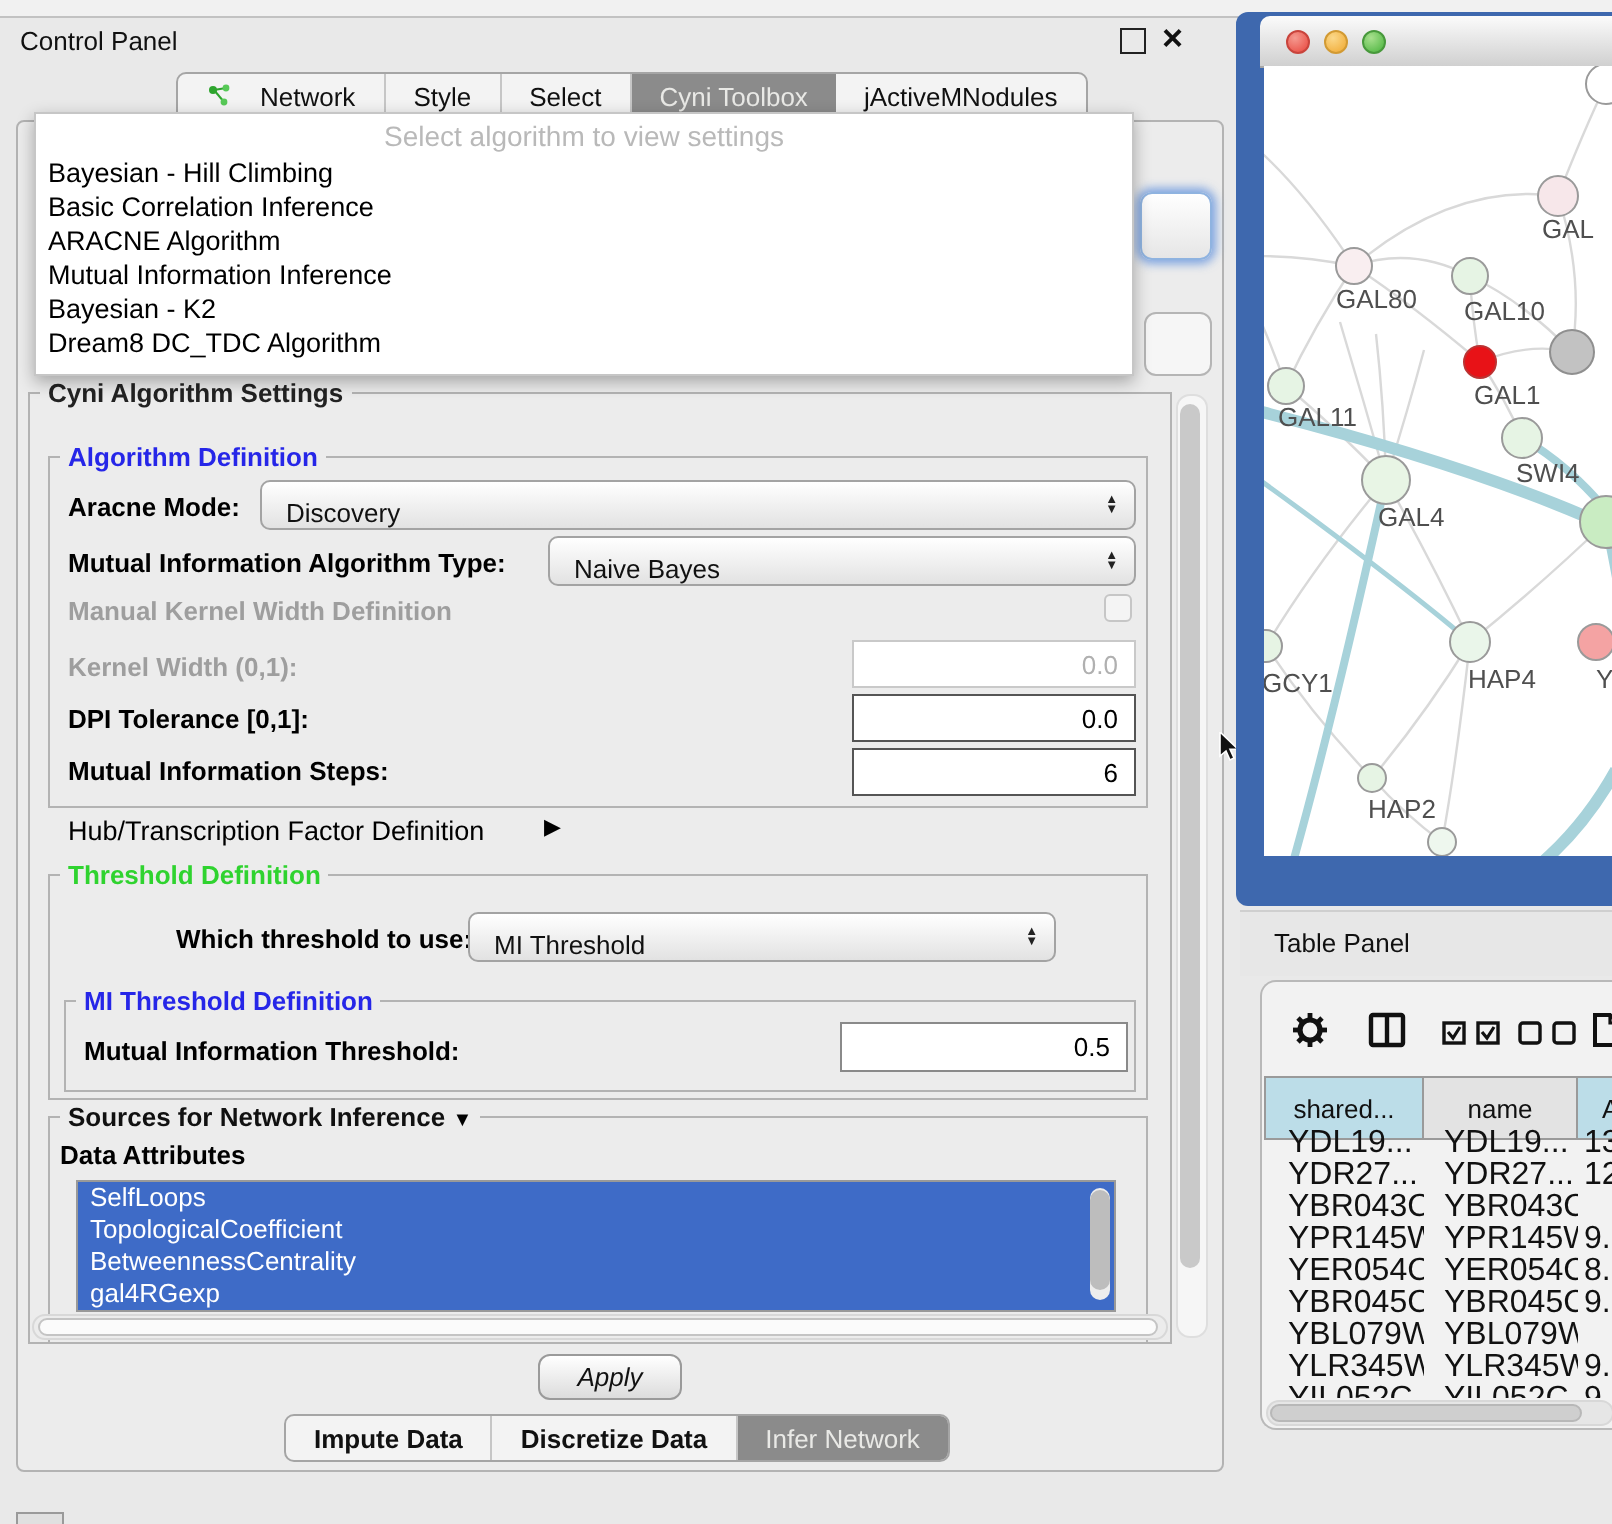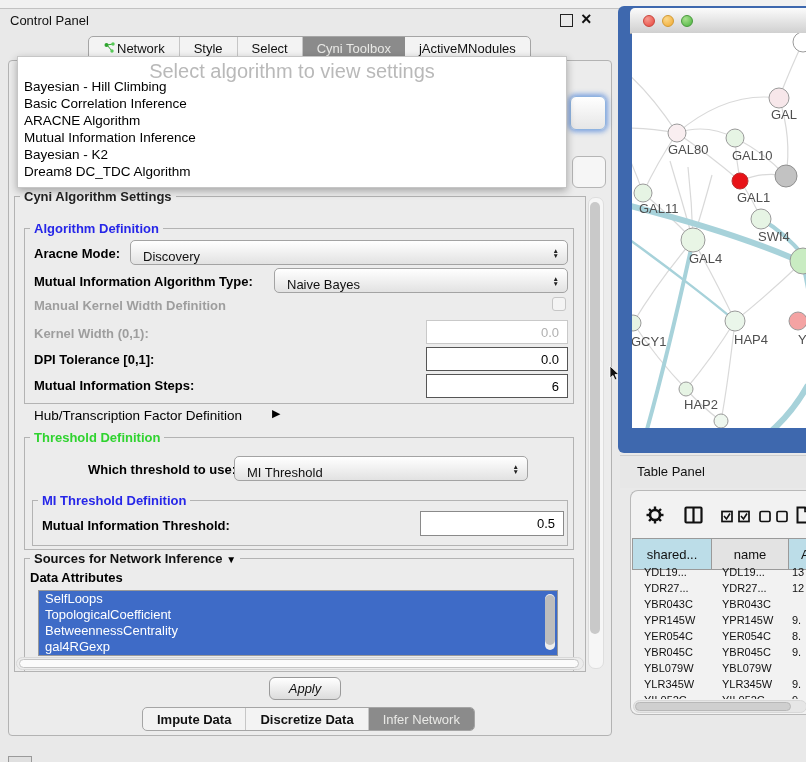--- a/index.html
+++ b/index.html
@@ -11,31 +11,31 @@
   }
   .abs{position:absolute;}
   
   .top-strip{left:0;top:0;width:806px;height:8px;background:#f1f1f1;border-bottom:1px solid #c2c2c2;}
   
   .cp-titlebar{left:0;top:9px;width:618px;height:24px;background:#e9e9e9;}
   .cp-title{left:10px;top:13px;font-size:13px;color:#111;}
   .cp-float{left:560px;top:14px;width:11px;height:11px;border:1.5px solid #222;background:transparent;}
   .cp-close{left:581px;top:9px;font-size:18px;font-weight:bold;color:#111;line-height:20px;}
   .tabstrip{display:flex;align-items:stretch;border:1px solid #a5a5a5;border-radius:5px;background:#f3f3f3;overflow:hidden;}
-  .tabstrip .tab{display:flex;align-items:center;gap:1px;padding:0 14px;font-size:13px;color:#111;border-right:1px solid #c6c6c6;background:transparent;}
+  .tabstrip .tab{display:flex;align-items:center;gap:14px;padding:0 14px;font-size:13px;color:#111;border-right:1px solid #c6c6c6;background:transparent;}
   .tabstrip .tab:last-child{border-right:none;}
   .tabstrip .tab.sel{background:#8b8b8b;color:#e9e9e6;border-right:none;}
   .cp-tabs{left:88px;top:36px;height:23px;}
   .cp-box{left:8px;top:60px;width:602px;height:674px;border:1px solid #b3b3b3;border-radius:4px;background:#ececec;}
   
   .frag-combo-blue{left:570px;top:96px;width:34px;height:32px;border:1px solid #8fb3e0;border-radius:6px;background:linear-gradient(#ffffff,#e6e6e6);box-shadow:0 0 5px 2px rgba(90,140,220,.75);}
   .frag-combo-gray{left:572px;top:156px;width:32px;height:30px;border:1px solid #b5b5b5;border-radius:6px;background:#f6f6f6;}
   
   .dropdown{left:17px;top:56px;width:548px;height:130px;background:#ffffff;border:1px solid #c6c6c6;box-shadow:0 3px 8px rgba(0,0,0,.3);z-index:30;}
-  .dropdown .hint{position:absolute;left:0;top:3px;width:100%;text-align:center;color:#b9b9b9;font-size:20px;}
+  .dropdown .hint{position:absolute;left:0;top:3px;width:100%;text-align:center;color:#b9b9b9;font-size:14px;}
   .dropdown .item{position:absolute;left:6px;font-size:13.5px;color:#000;white-space:nowrap;}
   .dropdown .item.bold{font-weight:normal;}
   
   .grp{border:1px solid #b3b3b3;background:transparent;}
   .grp-label{position:absolute;font-size:13px;background:#ececec;padding:0 4px;white-space:nowrap;font-weight:bold;}
   
   .lbl{font-size:13px;font-weight:bold;color:#000;white-space:nowrap;}
   .lbl.dis{color:#9e9e9e;}
   .combo{border:1px solid #a3a3a3;border-radius:5px;background:linear-gradient(#ffffff,#e2e2e2);font-size:13px;color:#111;display:flex;align-items:flex-end;padding:0 24px 0 12px;box-sizing:border-box;}
   .combo .arrows{position:absolute;right:8px;top:50%;transform:translateY(-50%);display:flex;flex-direction:column;align-items:center;font-size:6.5px;line-height:5.5px;color:#222;}
@@ -57,21 +57,21 @@
   .net-title{left:630px;top:8px;width:176px;height:25px;background:linear-gradient(#fbfbfb,#d0d0d0);border-bottom:1px solid #a8a8a8;border-radius:5px 0 0 0;}
   .light{position:absolute;top:7px;width:12px;height:12px;border-radius:50%;box-sizing:border-box;}
   .net-canvas{left:632px;top:33px;width:174px;height:395px;background:#ffffff;overflow:hidden;}
   .node-label{font-size:13px;fill:#4f4f4f;font-family:"Liberation Sans",sans-serif;}
   
   .tp-header{left:620px;top:455px;width:186px;height:32px;background:#e7e7e7;border-top:1px solid #cfcfcf;}
   .tp-title{left:637px;top:464px;font-size:13px;color:#111;}
   .tp-box{left:630px;top:490px;width:176px;height:223px;background:#f2f2f2;border:1px solid #b9b9b9;border-radius:8px 0 0 8px;border-right:none;}
   .tp-toolbar-icon{position:absolute;top:506px;}
   .thead-cell{position:absolute;top:538px;height:32px;border:1px solid #9a9a9a;box-sizing:border-box;font-size:13px;color:#111;display:flex;align-items:center;justify-content:center;overflow:hidden;}
-  .trow{position:absolute;left:632px;width:174px;height:16px;line-height:16px;font-size:11px;color:#111;display:flex;overflow:hidden;}
+  .trow{position:absolute;left:632px;width:174px;height:16px;line-height:16px;font-size:16px;color:#111;display:flex;overflow:hidden;}
   .trow .c1{width:80px;padding-left:12px;box-sizing:border-box;overflow:hidden;white-space:nowrap;}
   .trow .c2{width:77px;padding-left:10px;box-sizing:border-box;overflow:hidden;white-space:nowrap;}
   .trow .c3{flex:1;padding-left:3px;overflow:hidden;white-space:nowrap;}
   .bl-box{left:8px;top:756px;width:22px;height:10px;border:1px solid #9a9a9a;background:#e0e0e0;}
 </style>
 </head>
 <body>
 
 <div class="abs top-strip"></div>
 <div class="abs bl-box"></div>

